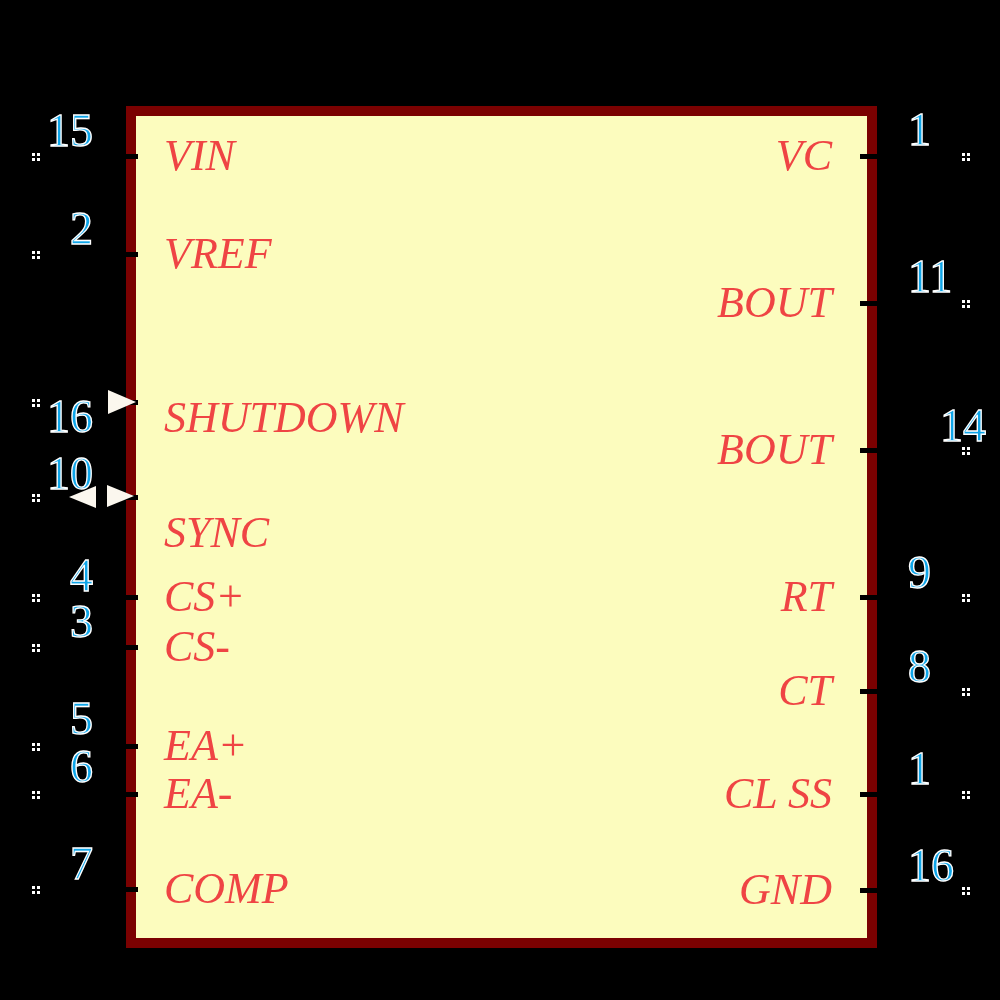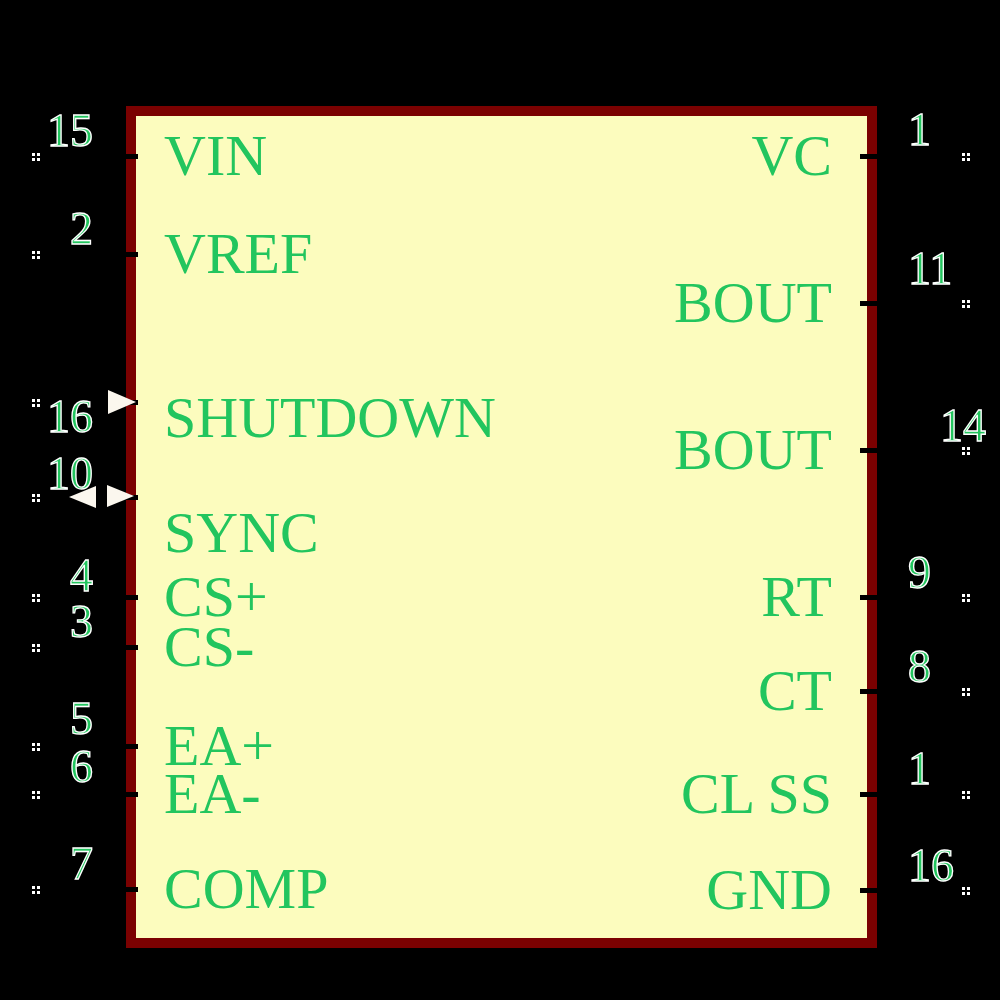--- a/index.html
+++ b/index.html
@@ -20,33 +20,34 @@
     left: 126px;
     top: 106px;
     width: 731px;   
     height: 822px;  
     background: #FCFCBE;
     border: 10px solid #7B0101;
     box-sizing: content-box;
   }
   .pin-name {
     position: absolute;
-    font-size: 58px;
+    font-size: 44px;
     line-height: 1;
-    color: #22c55e;
+    color: #ef4444;
     white-space: nowrap;
     transform: translateY(-50%);
+    font-style: italic;
   }
   .pin-name.left  { left: 164px; }
   .pin-name.right { right: 168px; }
   .pin-number {
     position: absolute;
     font-size: 46px;
     line-height: 1;
-    color: #22c55e;
+    color: #0ea5e9;
     -webkit-text-stroke: 1.3px #FFFFFF;
     text-stroke: 1.3px #FFFFFF;
     white-space: nowrap;
     transform: translateY(-50%);
   }
   .pin-number.left  { right: 907px; text-align: right; }
   .pin-number.right { left: 908px;  text-align: left; }
   
   .pin-marker {
     position: absolute;
@@ -123,21 +124,21 @@
       <div class="pin-number left" style="top: 864px;">7</div>
       <div class="pin-marker" style="top: 886px; left: 32px;"></div>
       <div class="pin-stub" style="top: 887px; left: 120px;"></div>
     </div>
   <div id="right-pins">
       <div class="pin-name right" style="top: 156px;">VC</div>
       <div class="pin-number right" style="top: 130px;">1</div>
       <div class="pin-marker" style="top: 153px; left: 962px;"></div>
       <div class="pin-stub" style="top: 154px; left: 860px;"></div>
       <div class="pin-name right" style="top: 303px;">BOUT</div>
-      <div class="pin-number right" style="top: 269px; font-family: Liberation Serif, serif;">11</div>
+      <div class="pin-number right" style="top: 277px; font-family: Liberation Serif, serif;">11</div>
       <div class="pin-marker" style="top: 300px; left: 962px;"></div>
       <div class="pin-stub" style="top: 301px; left: 860px;"></div>
       <div class="pin-name right" style="top: 450px;">BOUT</div>
       <div class="pin-number right" style="top: 426px; margin-left: 32px;">14</div>
       <div class="pin-marker" style="top: 447px; left: 962px;"></div>
       <div class="pin-stub" style="top: 448px; left: 860px;"></div>
       <div class="pin-name right" style="top: 597px;">RT</div>
       <div class="pin-number right" style="top: 573px;">9</div>
       <div class="pin-marker" style="top: 594px; left: 962px;"></div>
       <div class="pin-stub" style="top: 595px; left: 860px;"></div>

